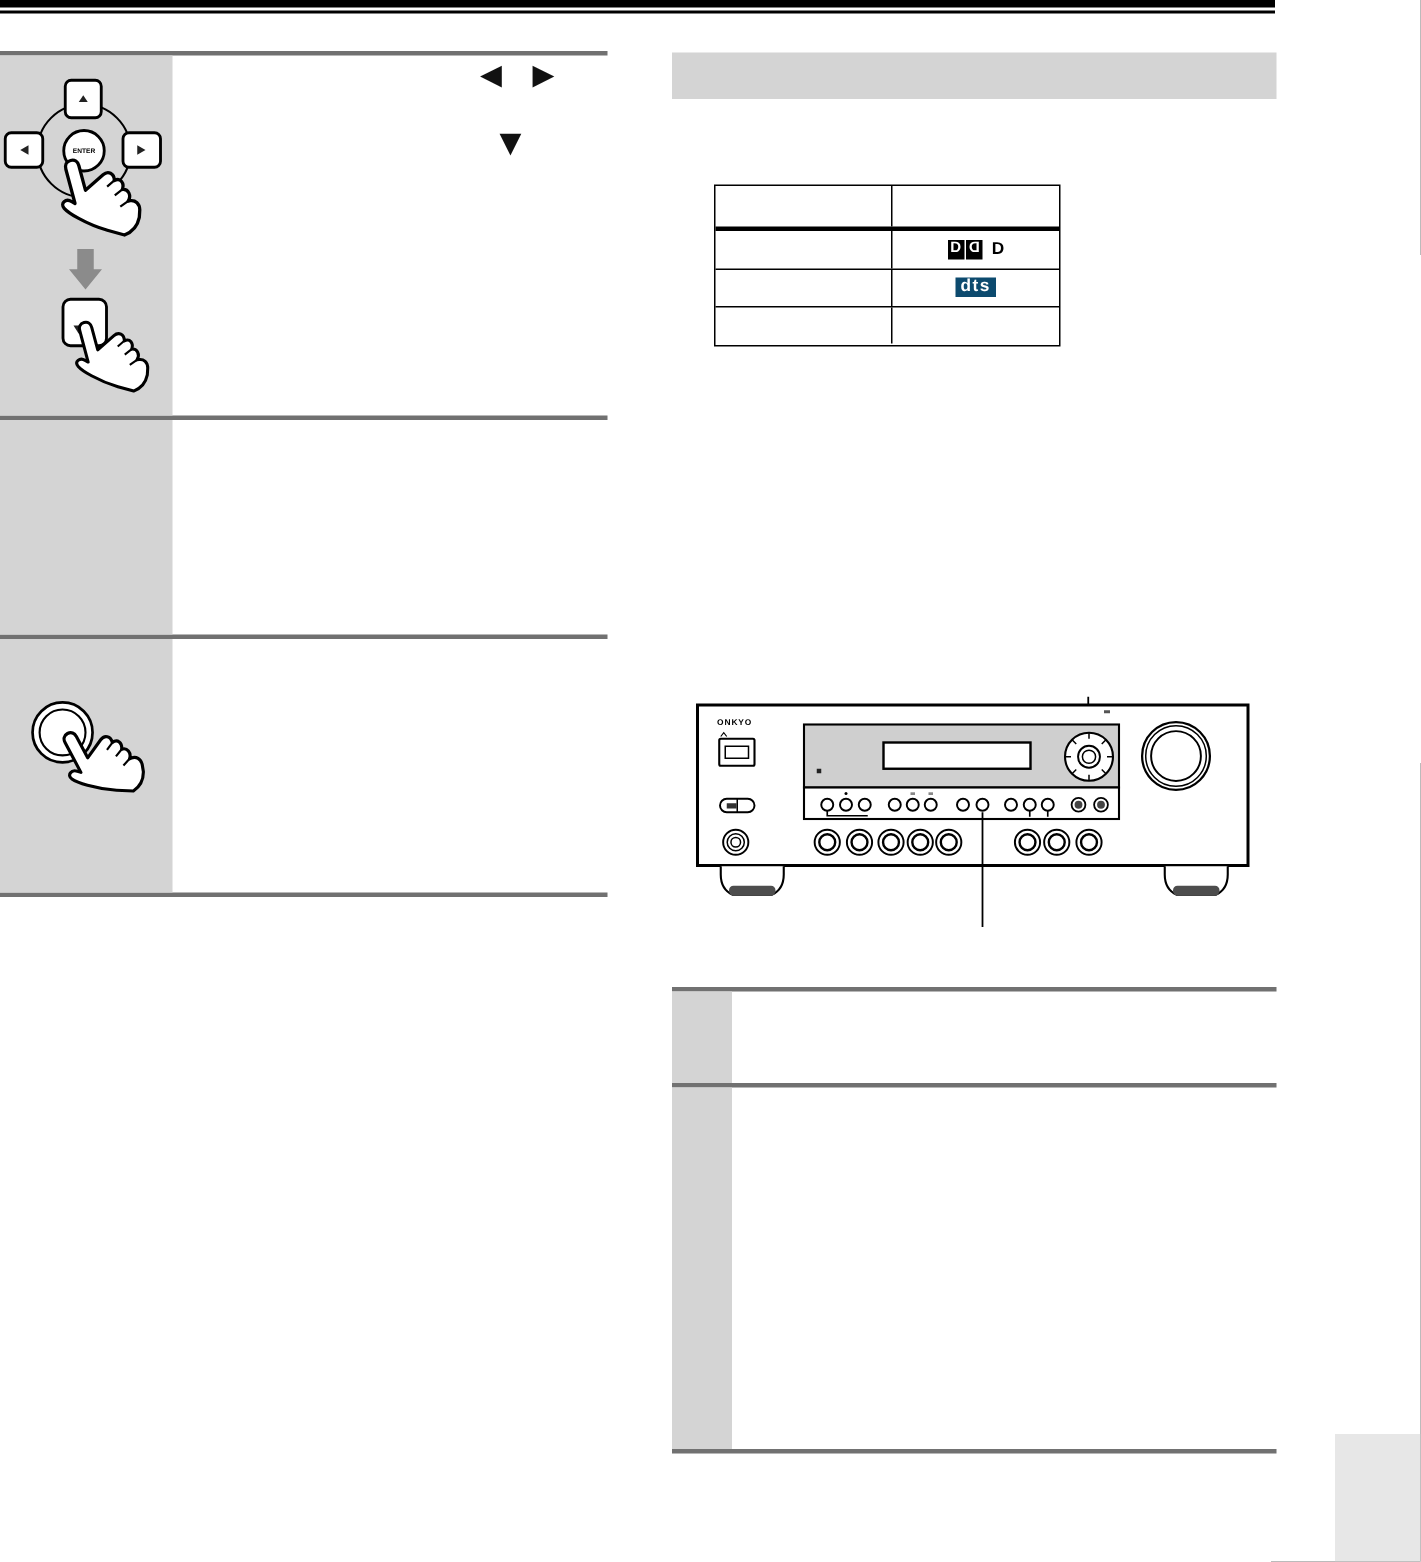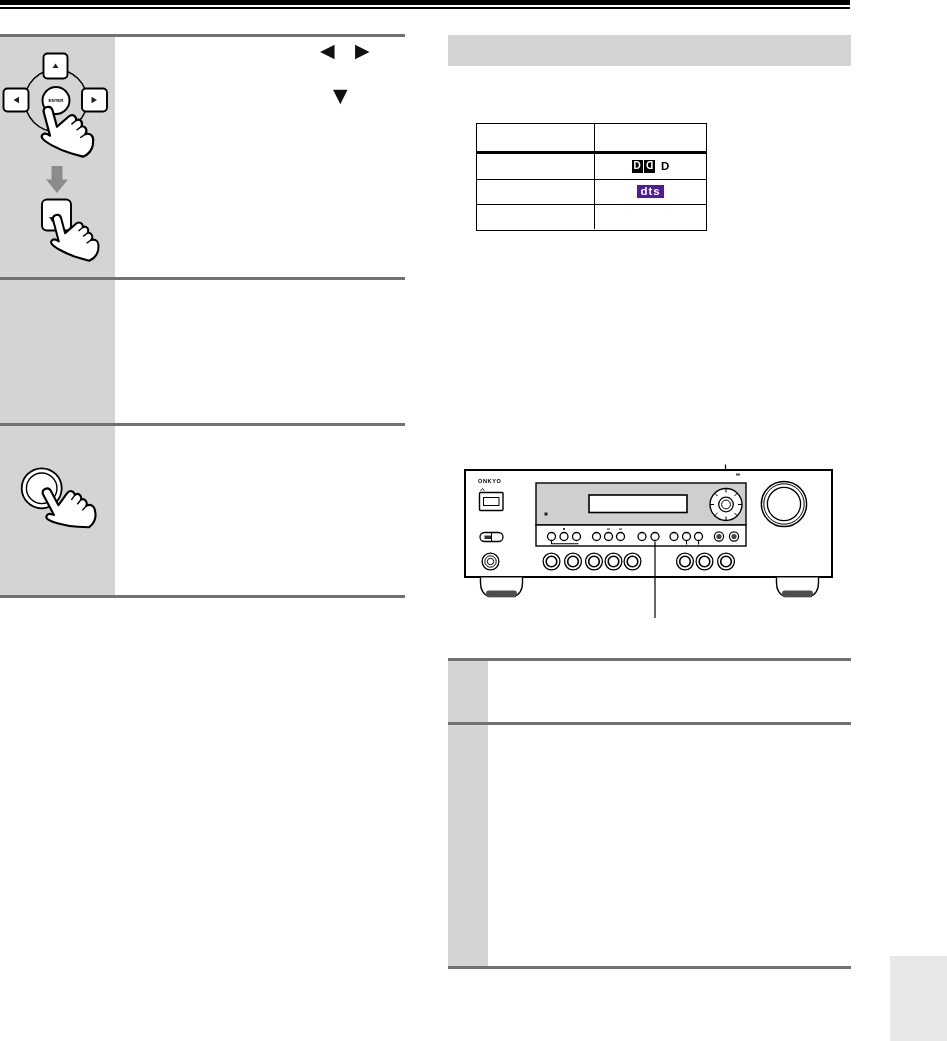--- a/index.html
+++ b/index.html
@@ -28,21 +28,21 @@
   .dolby{display:flex;align-items:center;}
   .dolby .dd{
     width:11px;height:12.5px;background:#000;color:#fff;
     font-weight:bold;font-size:10px;line-height:12.5px;text-align:center;
     font-family:"Liberation Sans",sans-serif;
   }
   .dolby .dd.mir{transform:scaleX(-1);margin-left:1.5px;}
   .dolby .suffix{margin-left:6px;font-weight:bold;font-size:11.5px;color:#000;}
   
   .dts-badge{
-    background:#4c1d95;color:#fff;font-weight:bold;font-size:11.5px;
+    background:#0c4a6e;color:#fff;font-weight:bold;font-size:11.5px;
     line-height:13px;padding:0 3.5px;letter-spacing:1px;
     font-family:"Liberation Sans",sans-serif;
   }
   svg{display:block;overflow:visible;}
   .pagetab{background:#e7e7e7;}
 </style>
 </head>
 <body>
 
 <div class="page">

